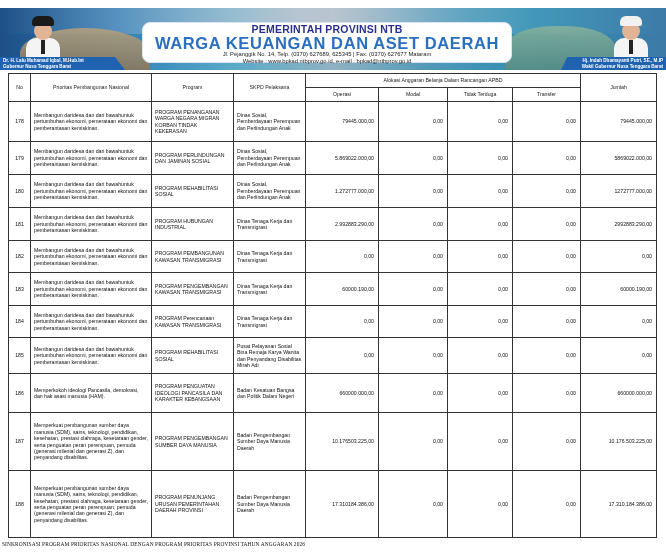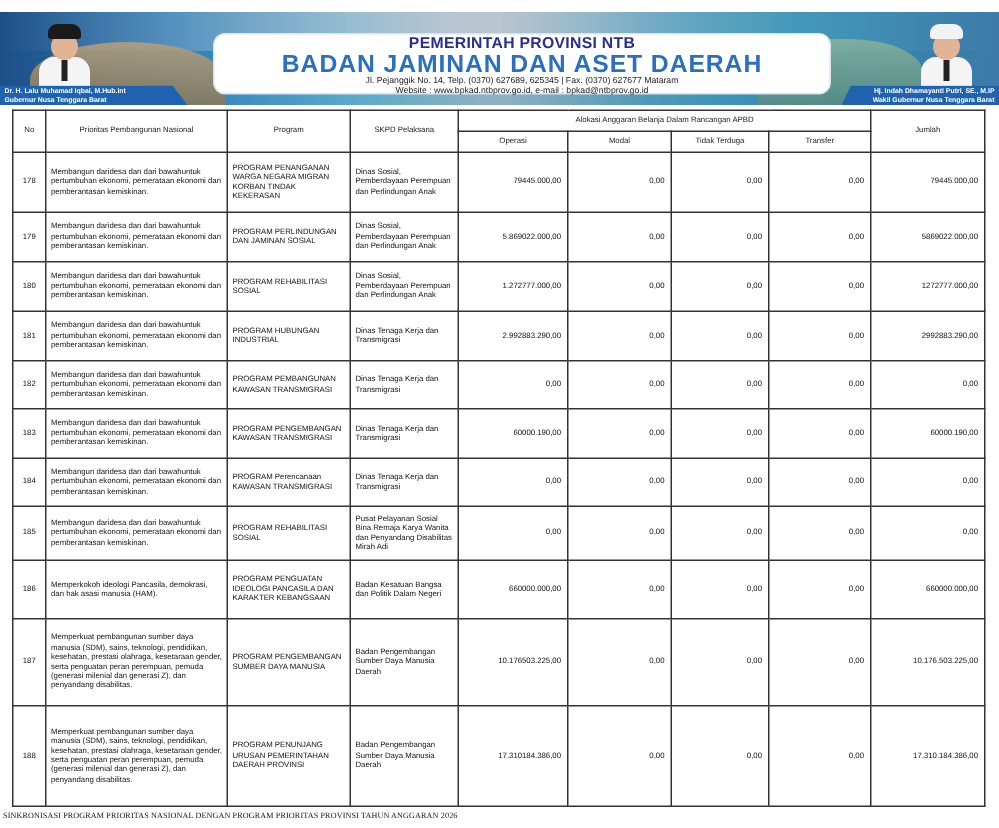--- a/index.html
+++ b/index.html
@@ -54,21 +54,21 @@
     position: absolute; top: 49px; height: 13px;
     background: #1f63b0; color: #fff;
     font-size: 4.6px; line-height: 5.6px; font-weight: bold;
     padding: 1px 3px;
   }
   .name-tag.left { left: 0; width: 125px; clip-path: polygon(0 0, 92% 0, 100% 100%, 0 100%); }
   .name-tag.right { right: 0; width: 105px; text-align: right; clip-path: polygon(6% 0, 100% 0, 100% 100%, 0 100%); }
   .name-tag span { display: block; white-space: nowrap; }
 
   .title-box {
-    position: absolute; left: 142px; top: 14px; width: 412px; height: 41px;
+    position: absolute; left: 142px; top: 14px; width: 370px; height: 41px;
     background: #ffffff; border-radius: 8px;
     text-align: center;
     border: 1px solid #d9e4f0;
   }
   .title-1 {
     font-family: "Liberation Sans", sans-serif; font-weight: bold;
     color: #2a2f8f; font-size: 10.5px; line-height: 11px; margin-top: 1px;
     letter-spacing: 0.2px;
   }
   .title-2 {
@@ -111,21 +111,21 @@
   </div>
   <div class="portrait right">
     <div class="body"></div>
       <div class="tie"></div>
       <div class="face"></div>
       <div class="cap"></div>
   </div>
 
   <div class="title-box">
     <div class="title-1">PEMERINTAH PROVINSI NTB</div>
-    <div class="title-2">BADAN JAMINAN DAN ASET DAERAH</div>
+    <div class="title-2">WARGA KEUANGAN DAN ASET DAERAH</div>
     <div class="title-3">Jl. Pejanggik No. 14, Telp. (0370) 627689, 625345 | Fax. (0370) 627677 Mataram</div>
     <div class="title-4">Website : www.bpkad.ntbprov.go.id, e-mail : bpkad@ntbprov.go.id</div>
   </div>
 
   <div class="name-tag left">
     <span>Dr. H. Lalu Muhamad Iqbal, M.Hub.Int</span>
     <span>Gubernur Nusa Tenggara Barat</span>
   </div>
   <div class="name-tag right">
     <span>Hj. Indah Dhamayanti Putri, SE., M.IP</span>

